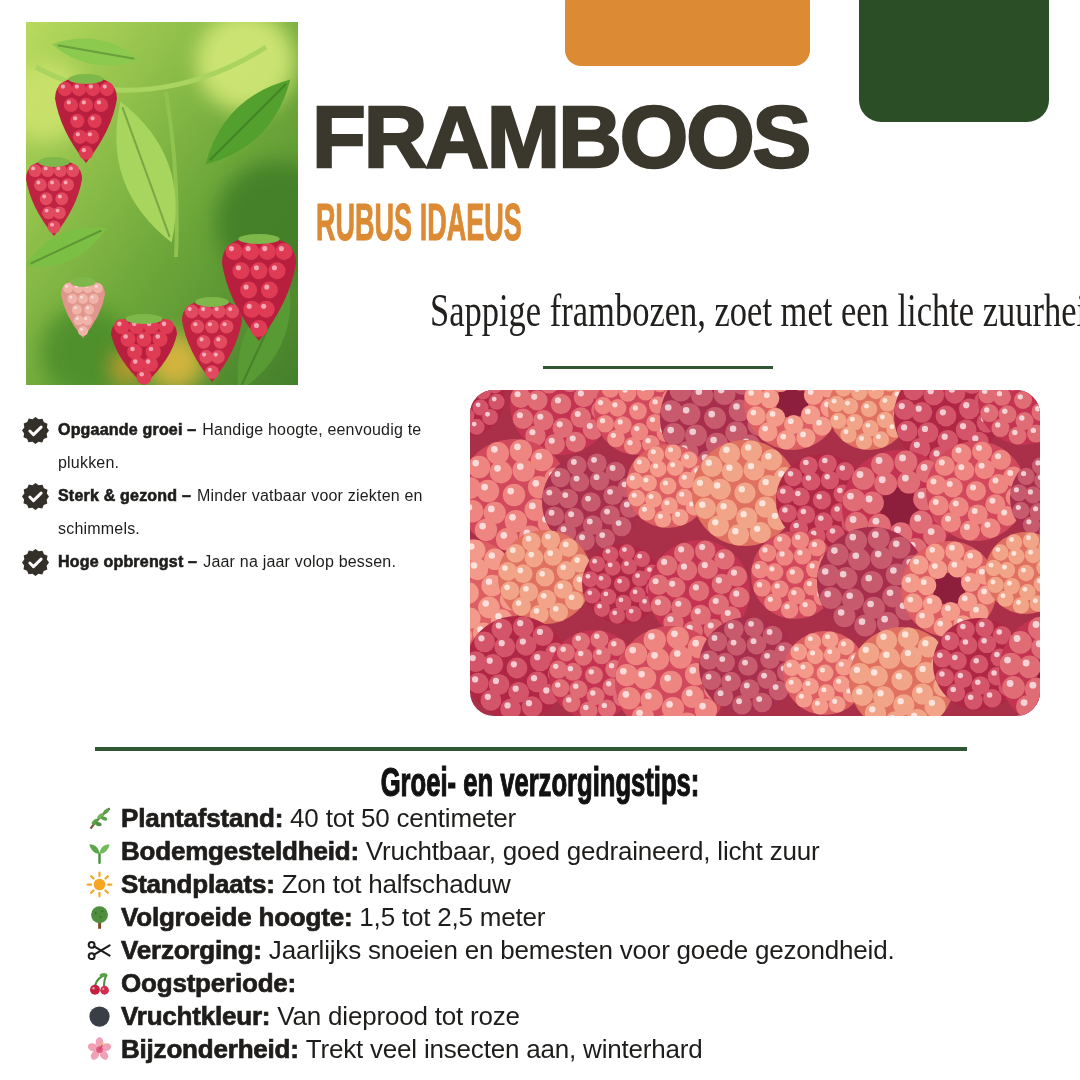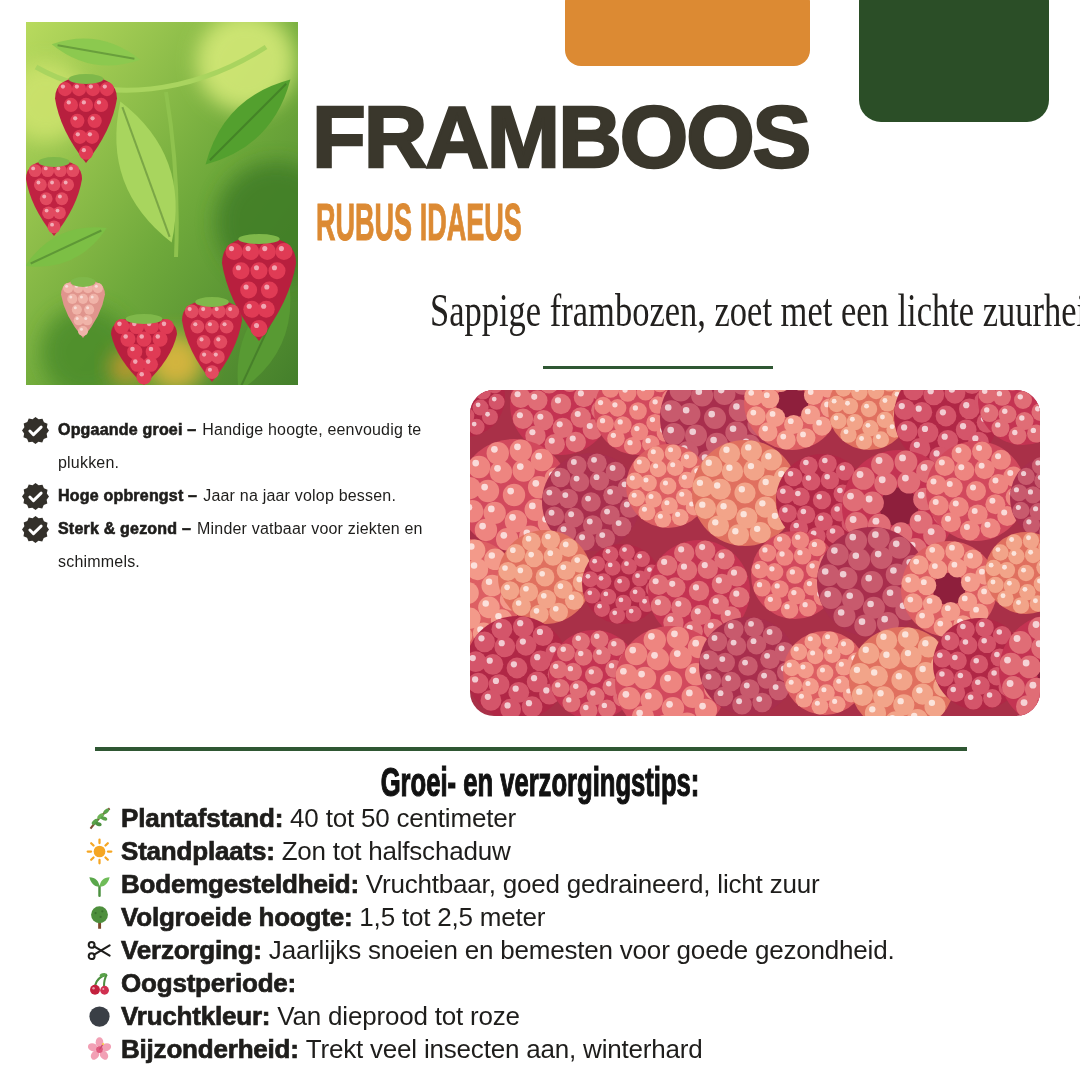--- a/index.html
+++ b/index.html
@@ -272,28 +272,28 @@
           <path d="M12 0l2.8 2.1 3.4-.6 1.3 3.2 3.2 1.3-.6 3.4L24 12l-2.1 2.8.6 3.4-3.2 1.3-1.3 3.2-3.4-.6L12 24l-2.8-2.1-3.4.6-1.3-3.2-3.2-1.3.6-3.4L0 12l2.1-2.8-.6-3.4 3.2-1.3 1.3-3.2 3.4.6L12 0z" fill="#33302A"></path>
           <path d="M7 12.5l3.2 3.2L17 9" stroke="#fff" stroke-width="2.6" fill="none" stroke-linecap="round" stroke-linejoin="round"></path>
         </svg>
       <div class="ftext"><b>Opgaande groei –</b><span>Handige hoogte, eenvoudig te plukken.</span></div>
     </div>
     <div class="feature-item">
       <svg class="badge" viewBox="0 0 24 24" width="27" height="27">
           <path d="M12 0l2.8 2.1 3.4-.6 1.3 3.2 3.2 1.3-.6 3.4L24 12l-2.1 2.8.6 3.4-3.2 1.3-1.3 3.2-3.4-.6L12 24l-2.8-2.1-3.4.6-1.3-3.2-3.2-1.3.6-3.4L0 12l2.1-2.8-.6-3.4 3.2-1.3 1.3-3.2 3.4.6L12 0z" fill="#33302A"></path>
           <path d="M7 12.5l3.2 3.2L17 9" stroke="#fff" stroke-width="2.6" fill="none" stroke-linecap="round" stroke-linejoin="round"></path>
         </svg>
-      <div class="ftext"><b>Hoge opbrengst –</b><span>Jaar na jaar volop bessen.</span></div>
+      <div class="ftext"><b>Sterk &amp; gezond –</b><span>Minder vatbaar voor ziekten en schimmels.</span></div>
     </div>
     <div class="feature-item">
       <svg class="badge" viewBox="0 0 24 24" width="27" height="27">
           <path d="M12 0l2.8 2.1 3.4-.6 1.3 3.2 3.2 1.3-.6 3.4L24 12l-2.1 2.8.6 3.4-3.2 1.3-1.3 3.2-3.4-.6L12 24l-2.8-2.1-3.4.6-1.3-3.2-3.2-1.3.6-3.4L0 12l2.1-2.8-.6-3.4 3.2-1.3 1.3-3.2 3.4.6L12 0z" fill="#33302A"></path>
           <path d="M7 12.5l3.2 3.2L17 9" stroke="#fff" stroke-width="2.6" fill="none" stroke-linecap="round" stroke-linejoin="round"></path>
         </svg>
-      <div class="ftext"><b>Sterk &amp; gezond –</b><span>Minder vatbaar voor ziekten en schimmels.</span></div>
+      <div class="ftext"><b>Hoge opbrengst –</b><span>Jaar na jaar volop bessen.</span></div>
     </div>
   </div>
 
   <div class="photo-right">
     <svg width="570" height="326" viewBox="0 0 570 326">
       <rect x="0" y="0" width="570" height="326" fill="#a93048"></rect>
       <g id="rb">
           <circle cx="-5" cy="7" r="40" fill="#b02746"></circle>
           <circle cx="-5" cy="7" r="8" fill="#d4556a"></circle>
           <circle cx="-7.4" cy="4.2" r="2.4" fill="#ffffff" opacity="0.7"></circle>
@@ -1617,43 +1617,43 @@
           <ellipse cx="13" cy="10" rx="3.4" ry="1.9" transform="rotate(-40 13 10)" fill="#6cb455"></ellipse>
           <ellipse cx="18" cy="5.5" rx="3" ry="1.7" transform="rotate(-40 18 5.5)" fill="#5aa24a"></ellipse>
           <ellipse cx="11" cy="17" rx="3" ry="1.7" transform="rotate(20 11 17)" fill="#4c9140"></ellipse>
           <ellipse cx="16" cy="12" rx="3" ry="1.7" transform="rotate(20 16 12)" fill="#5aa24a"></ellipse>
         </svg>
       <b>Plantafstand:</b>
         <span>40 tot 50 centimeter</span>
     </div>
     <div class="tip-row">
       <svg class="ticon" viewBox="0 0 24 24">
+          <path d="M12 22v-8" stroke="#4c9140" stroke-width="2.2" stroke-linecap="round"></path>
+          <path d="M12 14 C6.5 14 4 9.5 3 5.5 C8.5 5.5 11.5 9 12 14 Z" fill="#5aa74b"></path>
+          <path d="M12 14 C17.5 14 20 9.5 21 5.5 C15.5 5.5 12.5 9 12 14 Z" fill="#6fbc58"></path>
+        </svg>
+      <b>Bodemgesteldheid:</b>
+        <span>Vruchtbaar, goed gedraineerd, licht zuur</span>
+    </div>
+    <div class="tip-row">
+      <svg class="ticon" viewBox="0 0 24 24">
           <circle cx="12" cy="12" r="5.2" fill="#f5a623"></circle>
           <g stroke="#f5a623" stroke-width="2" stroke-linecap="round">
             <line x1="12" y1="1.5" x2="12" y2="4.5"></line>
             <line x1="12" y1="19.5" x2="12" y2="22.5"></line>
             <line x1="1.5" y1="12" x2="4.5" y2="12"></line>
             <line x1="19.5" y1="12" x2="22.5" y2="12"></line>
             <line x1="4.6" y1="4.6" x2="6.7" y2="6.7"></line>
             <line x1="17.3" y1="17.3" x2="19.4" y2="19.4"></line>
             <line x1="4.6" y1="19.4" x2="6.7" y2="17.3"></line>
             <line x1="17.3" y1="6.7" x2="19.4" y2="4.6"></line>
           </g>
         </svg>
       <b>Standplaats:</b>
         <span>Zon tot halfschaduw</span>
-    </div>
-    <div class="tip-row">
-      <svg class="ticon" viewBox="0 0 24 24">
-          <path d="M12 22v-8" stroke="#4c9140" stroke-width="2.2" stroke-linecap="round"></path>
-          <path d="M12 14 C6.5 14 4 9.5 3 5.5 C8.5 5.5 11.5 9 12 14 Z" fill="#5aa74b"></path>
-          <path d="M12 14 C17.5 14 20 9.5 21 5.5 C15.5 5.5 12.5 9 12 14 Z" fill="#6fbc58"></path>
-        </svg>
-      <b>Bodemgesteldheid:</b>
-        <span>Vruchtbaar, goed gedraineerd, licht zuur</span>
     </div>
     <div class="tip-row">
       <svg class="ticon" viewBox="0 0 24 24">
           <rect x="10.8" y="15" width="2.6" height="7" fill="#7a4a2b"></rect>
           <circle cx="12" cy="9.5" r="7.5" fill="#4e8f3d"></circle>
           <circle cx="8.5" cy="8" r="1" fill="#3c7230"></circle>
           <circle cx="14.5" cy="6.5" r="1" fill="#3c7230"></circle>
           <circle cx="13" cy="11.5" r="1" fill="#3c7230"></circle>
         </svg>
       <b>Volgroeide hoogte:</b>

